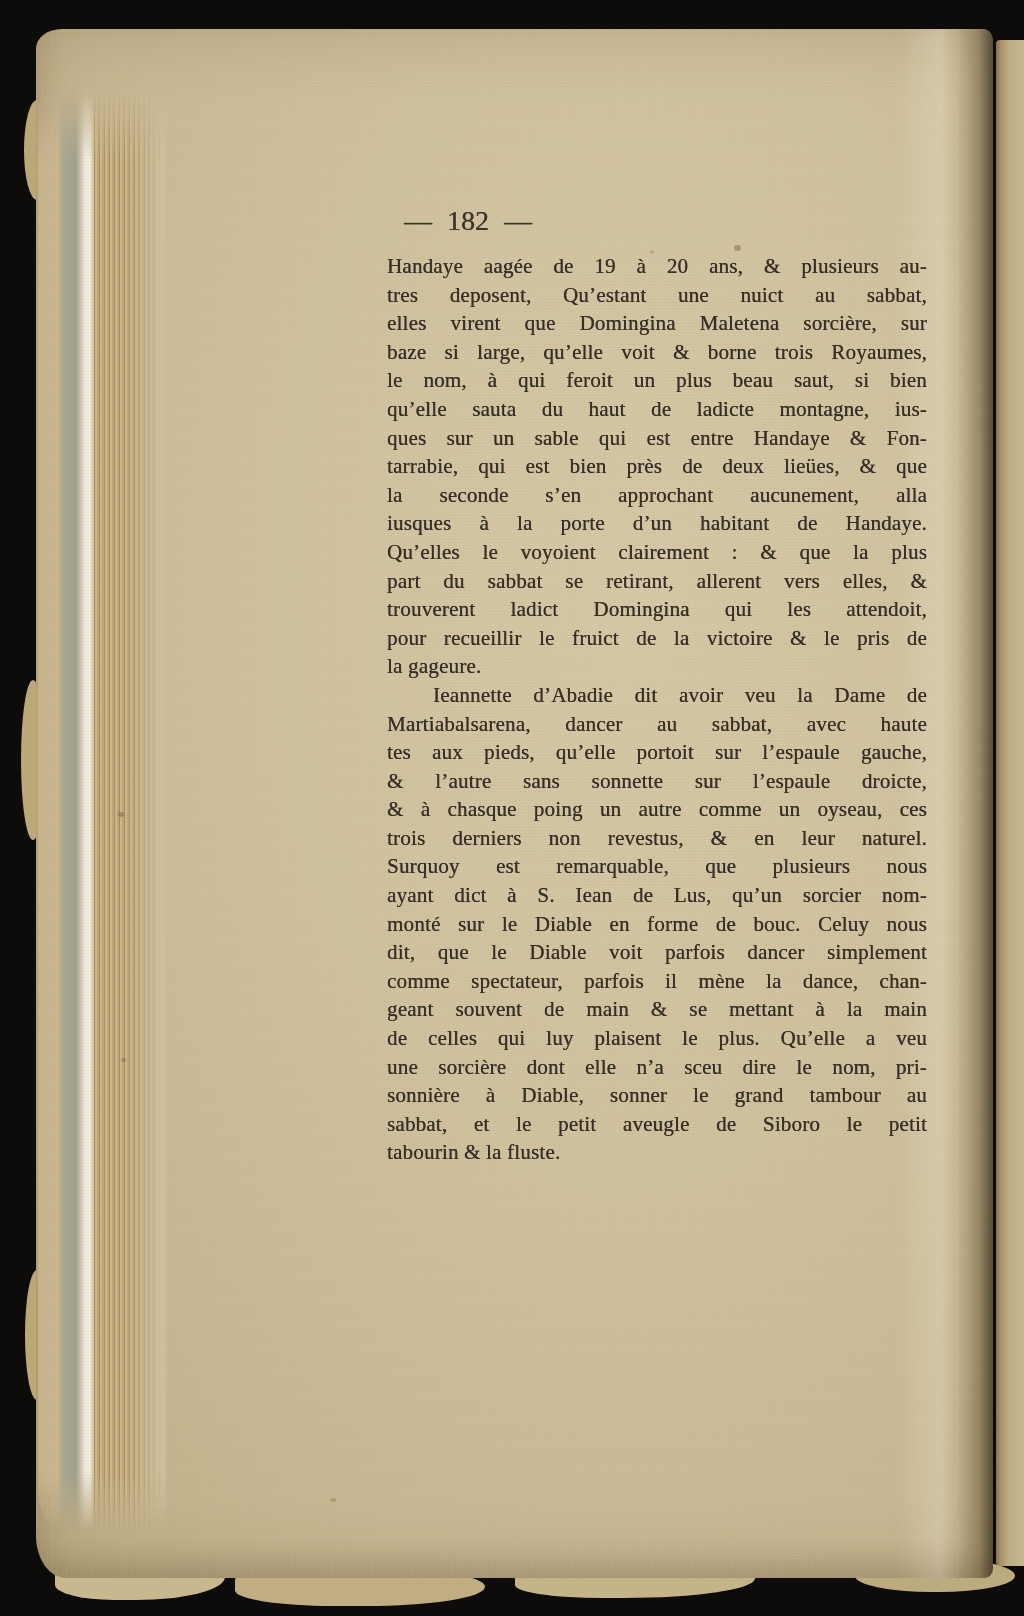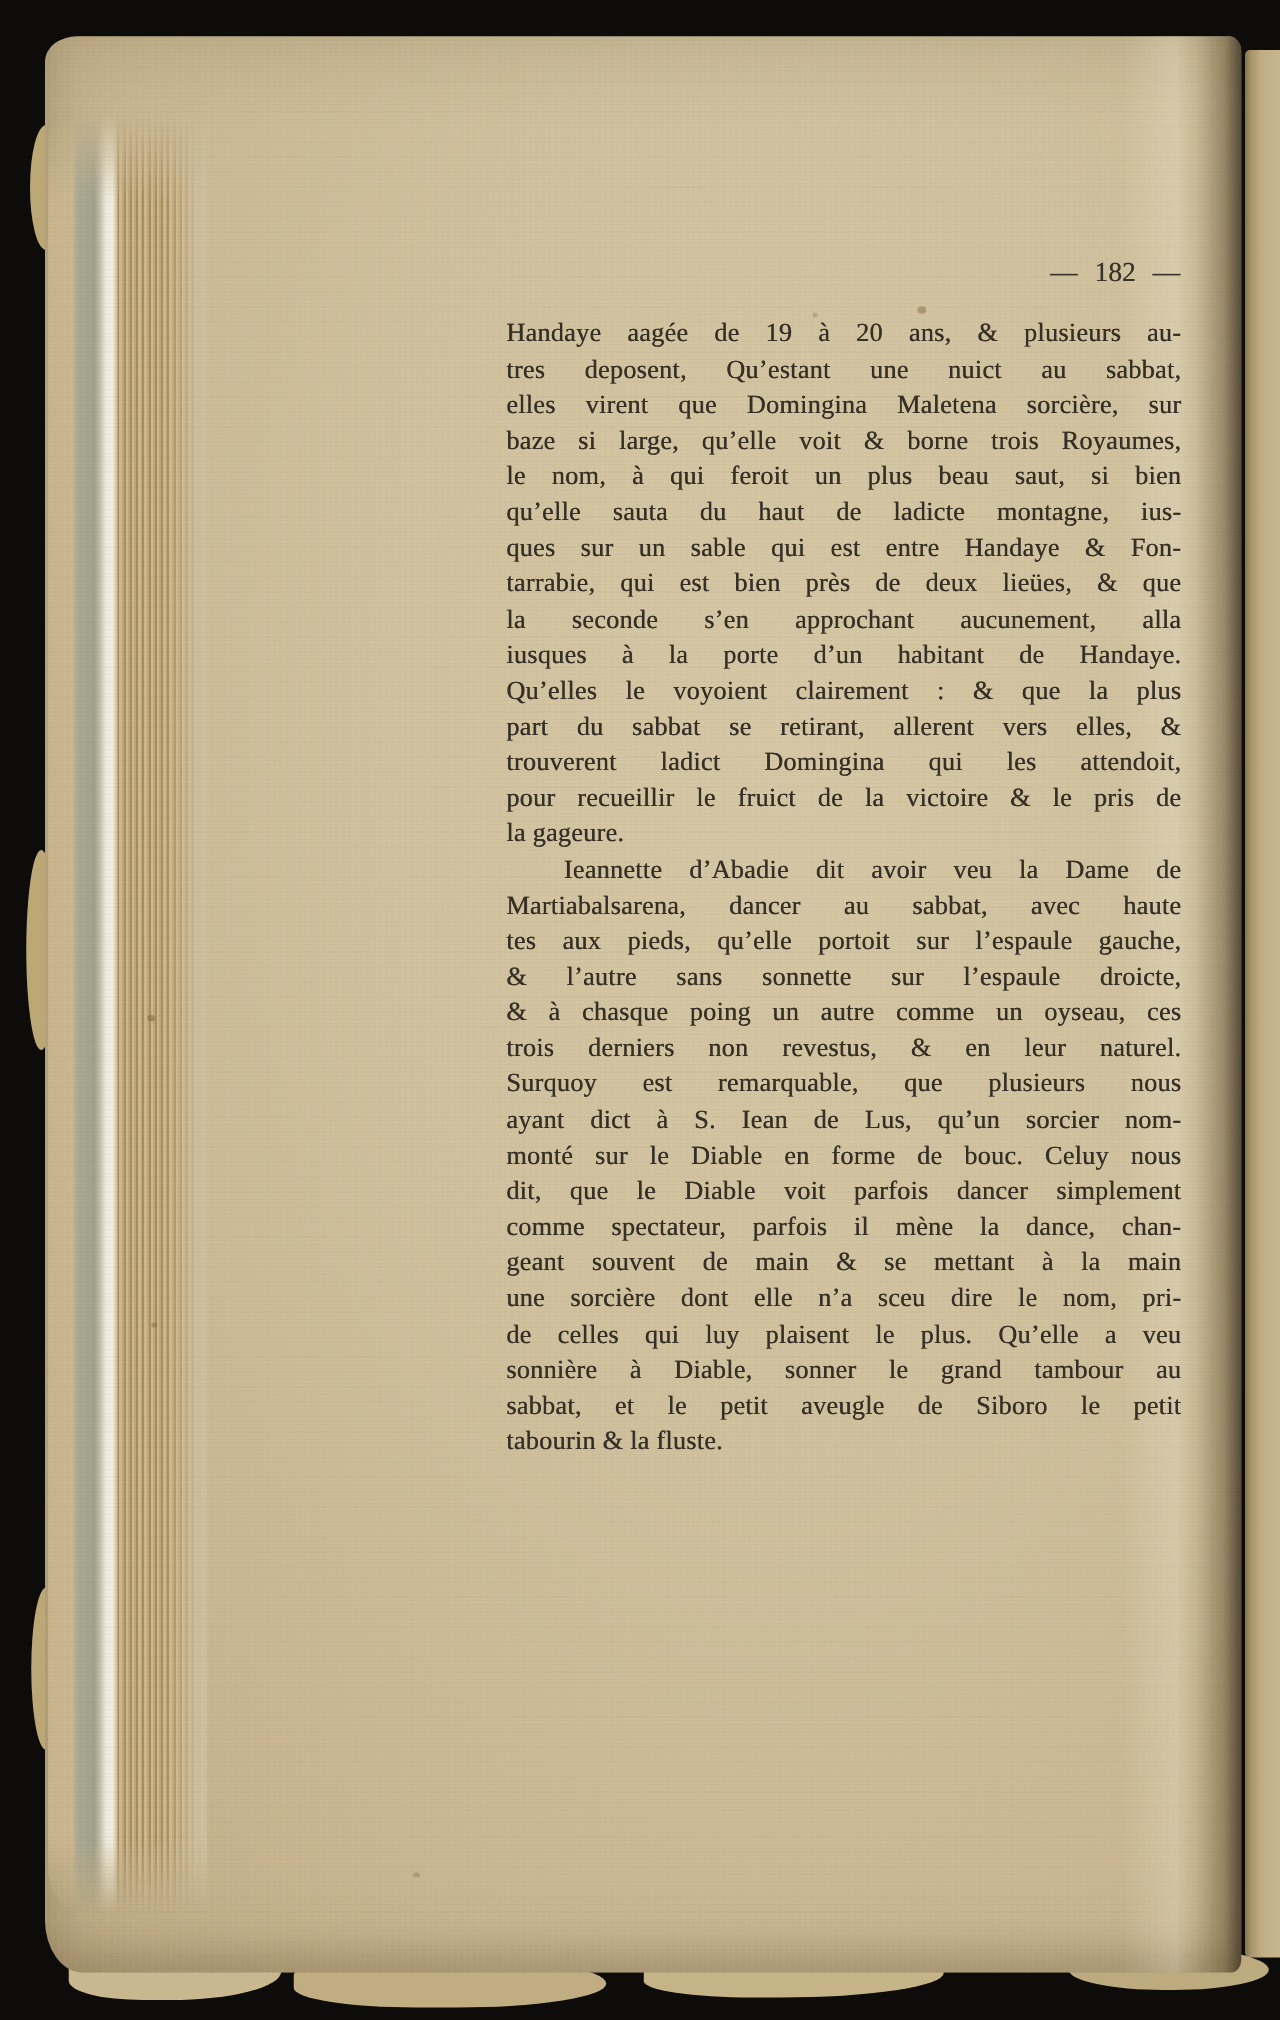--- a/index.html
+++ b/index.html
@@ -79,28 +79,28 @@
   .speck { position: absolute; border-radius: 50%; background: #7e6038; z-index: 4; }
   .speck-1 { left: 734px; top: 245px;  width: 7px; height: 6px; opacity: 0.45; }
   .speck-2 { left: 650px; top: 250px;  width: 4px; height: 4px; opacity: 0.28; }
   .speck-3 { left: 118px; top: 812px;  width: 6px; height: 5px; opacity: 0.50; }
   .speck-4 { left: 121px; top: 1058px; width: 5px; height: 4px; opacity: 0.42; }
   .speck-5 { left: 330px; top: 1498px; width: 6px; height: 4px; opacity: 0.30; }
 
   
   .page-number {
     position: absolute; left: 404px; top: 205px; width: 540px;
-    text-align: right;
-    font-size: 22px; color: #3a332a;
+    text-align: left;
+    font-size: 28px; color: #3a332a;
     word-spacing: 8px;
     text-shadow: 0.3px 0 0 rgba(58, 51, 42, 0.8);
     z-index: 3;
   }
   .text-lines {
-    position: absolute; left: 405px; top: 252px; width: 540px;
+    position: absolute; left: 387px; top: 252px; width: 540px;
     font-size: 21px; line-height: 28.6px;
     letter-spacing: 0.2px;
     color: #362f26;
     text-shadow: 0.3px 0 0 rgba(54, 47, 38, 0.85);
     z-index: 3;
   }
   .line { text-align: justify; text-align-last: justify; }
   .line.para-end { text-align-last: left; }
   .line.indent { text-indent: 46px; }
 </style>
@@ -149,22 +149,22 @@
       <div class="line">tes aux pieds, qu’elle portoit sur l’espaule gauche,</div>
       <div class="line">&amp; l’autre sans sonnette sur l’espaule droicte,</div>
       <div class="line">&amp; à chasque poing un autre comme un oyseau, ces</div>
       <div class="line">trois derniers non revestus, &amp; en leur naturel.</div>
       <div class="line">Surquoy est remarquable, que plusieurs nous</div>
       <div class="line">ayant dict à S. Iean de Lus, qu’un sorcier nom-</div>
       <div class="line">monté sur le Diable en forme de bouc. Celuy nous</div>
       <div class="line">dit, que le Diable voit parfois dancer simplement</div>
       <div class="line">comme spectateur, parfois il mène la dance, chan-</div>
       <div class="line">geant souvent de main &amp; se mettant à la main</div>
+      <div class="line">de celles qui luy plaisent le plus. Qu’elle a veu</div>
       <div class="line">une sorcière dont elle n’a sceu dire le nom, pri-</div>
-      <div class="line">de celles qui luy plaisent le plus. Qu’elle a veu</div>
       <div class="line">sonnière à Diable, sonner le grand tambour au</div>
       <div class="line">sabbat, et le petit aveugle de Siboro le petit</div>
       <div class="line para-end">tabourin &amp; la fluste.</div>
     </div>
 
   <div class="speck speck-1"></div>
   <div class="speck speck-2"></div>
   <div class="speck speck-3"></div>
   <div class="speck speck-4"></div>
   <div class="speck speck-5"></div>

